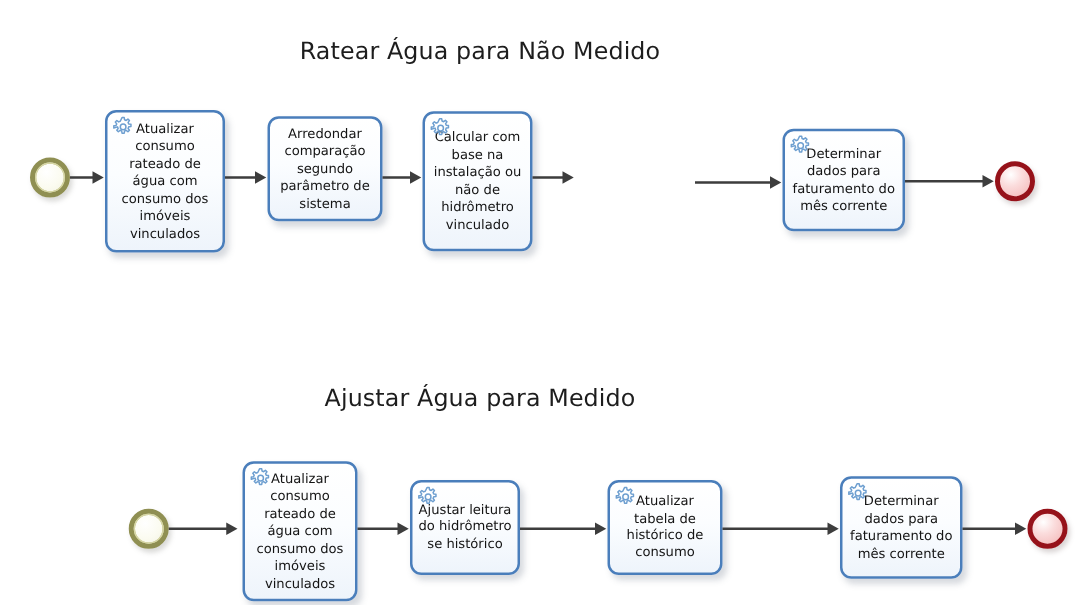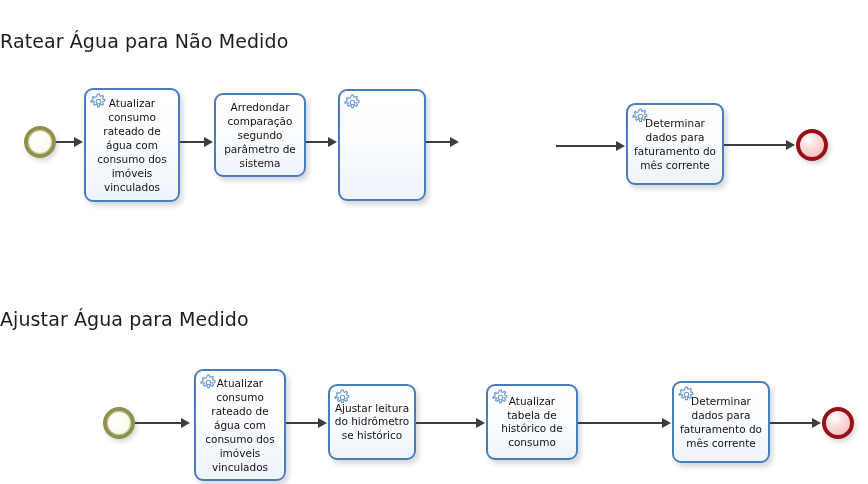--- a/index.html
+++ b/index.html
@@ -19,21 +19,21 @@
     position: absolute;
     left: 0; top: 0;
     width: 868px;
     height: 484px;
   }
 
   
   .lane-title {
     position: absolute;
     width: 768px;
-    text-align: left;
+    text-align: center;
     font-family: "DejaVu Sans", sans-serif;
     font-size: 19px;
     font-weight: 400;
     color: #1d1d1d;
     letter-spacing: 0.1px;
     white-space: nowrap;
   }
   #lane-title-1 { top: 30px; }
   #lane-title-2 { top: 308px; }
 
@@ -148,20 +148,21 @@
   </div>
 
   <div class="conn" style="left:306px; top:141px; width:24px;"></div>
   <div class="arrowhead" style="left:328px; top:137px;"></div>
 
   <div class="task" style="left:338px; top:89px; width:88px; height:112px;">
     <svg class="gear-icon" viewBox="0 0 24 24">
       <path d="M12 8.4a3.6 3.6 0 100 7.2 3.6 3.6 0 000-7.2zm0 1.5a2.1 2.1 0 110 4.2 2.1 2.1 0 010-4.2z" fill="#6e9fd0"></path>
       <path d="M10.9 2.6h2.2l.35 2.25 1.6.66 1.8-1.4 1.56 1.56-1.4 1.8.66 1.6 2.25.35v2.2l-2.25.35-.66 1.6 1.4 1.8-1.56 1.56-1.8-1.4-1.6.66-.35 2.25h-2.2l-.35-2.25-1.6-.66-1.8 1.4-1.56-1.56 1.4-1.8-.66-1.6L2.6 13.1v-2.2l2.25-.35.66-1.6-1.4-1.8 1.56-1.56 1.8 1.4 1.6-.66z" fill="none" stroke="#6e9fd0" stroke-width="1.5" stroke-linejoin="round"></path>
     </svg>
+    <div class="task-label">Calcular com base na instalação ou não de hidrômetro vinculado</div>
   </div>
 
   <div class="conn" style="left:426px; top:141px; width:26px;"></div>
   <div class="arrowhead" style="left:450px; top:137px;"></div>
 
 
   <div class="conn" style="left:556px; top:145px; width:62px;"></div>
   <div class="arrowhead" style="left:616px; top:141px;"></div>
 
   <div class="task" style="left:626px; top:103px; width:98px; height:82px;">

